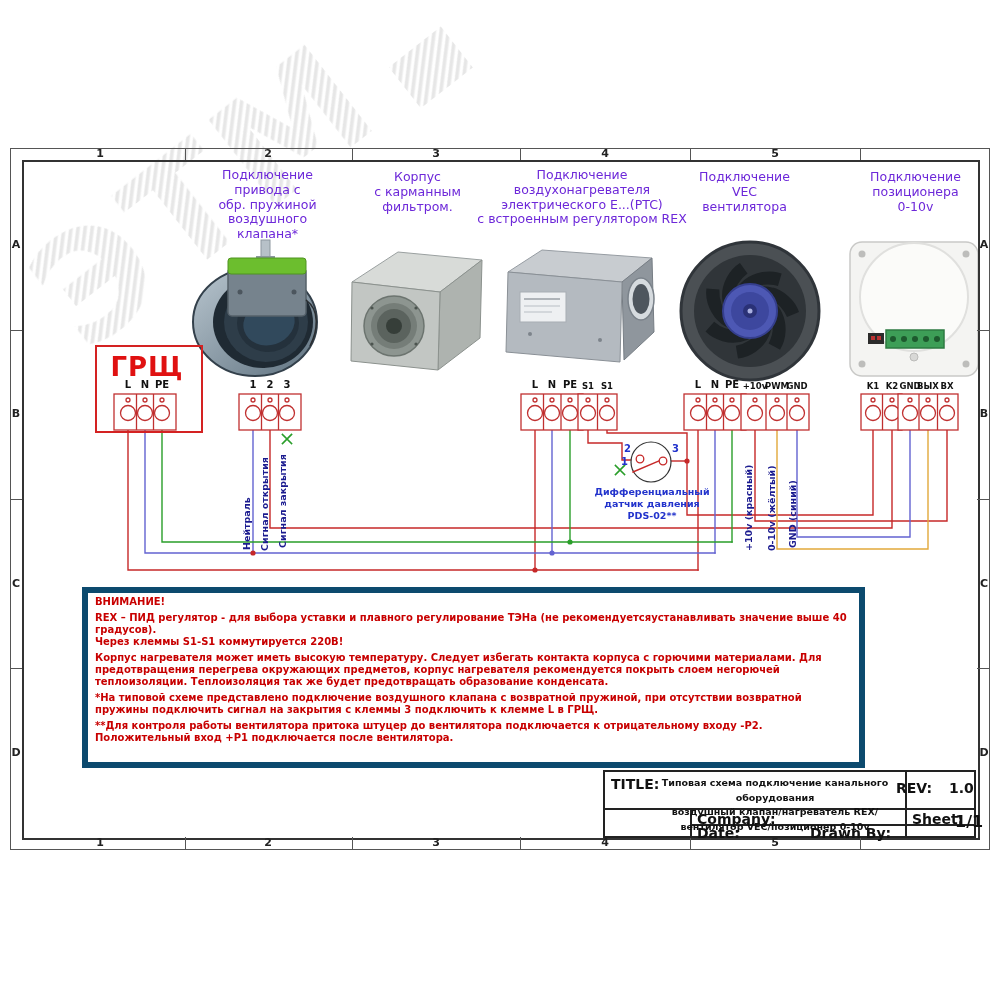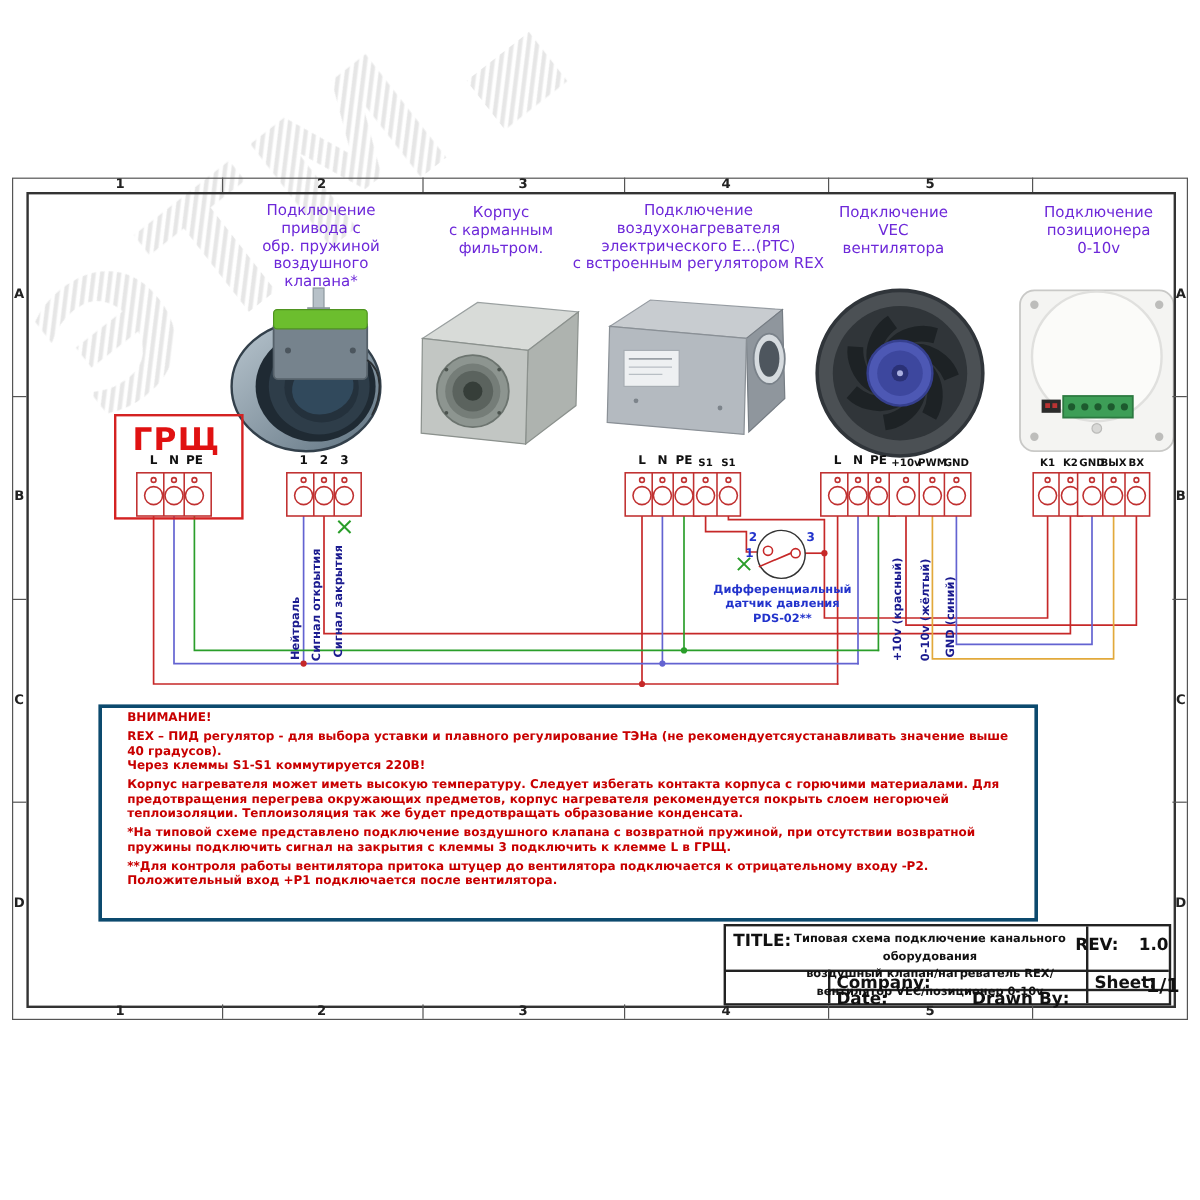--- a/index.html
+++ b/index.html
@@ -21,21 +21,21 @@
   .grsh-label{position:absolute;left:95px;top:352px;width:104px;text-align:center;font-size:26px;font-weight:bold;color:#e01111;letter-spacing:1px;}
   
   .tl{position:absolute;top:379px;width:26px;text-align:center;font-size:10px;font-weight:bold;color:#111;}
   .tl.sm{font-size:8.5px;top:381px;}
   
   .vlab{position:absolute;writing-mode:vertical-rl;transform:rotate(180deg);font-size:9.5px;font-weight:bold;color:#1b1b8f;width:13px;text-align:left;}
   
   .cnum{position:absolute;font-size:10px;font-weight:bold;color:#2233cc;}
   .sensor-label{position:absolute;left:586px;top:486px;width:132px;text-align:center;font-size:9.5px;font-weight:bold;color:#2233cc;line-height:1.25;white-space:pre-line;}
   
-  .warn-box{position:absolute;left:82px;top:587px;width:783px;height:181px;border:3px solid #0c4a6e;box-sizing:border-box;padding:3px 21px;color:#c80000;overflow:hidden;}
+  .warn-box{position:absolute;left:82px;top:587px;width:783px;height:181px;border:6px solid #0c4a6e;box-sizing:border-box;padding:3px 7px;color:#c80000;overflow:hidden;}
   .warn-head{font-size:11px;font-weight:bold;margin:0 0 2px 0;}
   .warn-box p{margin:0 0 4px 0;font-size:10px;font-weight:bold;line-height:1.2;white-space:pre-line;}
   
   .tblock{position:absolute;left:603px;top:770px;width:373px;height:68px;border:2px solid #222;box-sizing:border-box;background:#fff;}
   .tblock .hline1{position:absolute;left:0;top:36px;width:100%;height:2px;background:#222;}
   .tblock .hline2{position:absolute;left:85px;top:52px;right:0;height:1.5px;background:#222;}
   .tblock .vline1{position:absolute;left:300px;top:0;width:2px;height:100%;background:#222;}
   .tblock .vline2{position:absolute;left:85px;top:36px;width:1.5px;height:28px;background:#222;}
   .tbt{position:absolute;font-weight:bold;color:#111;font-size:14px;}
   .tb-title{position:absolute;left:42px;top:4px;width:256px;text-align:center;font-size:9.5px;font-weight:bold;color:#111;line-height:1.55;white-space:pre-line;}

